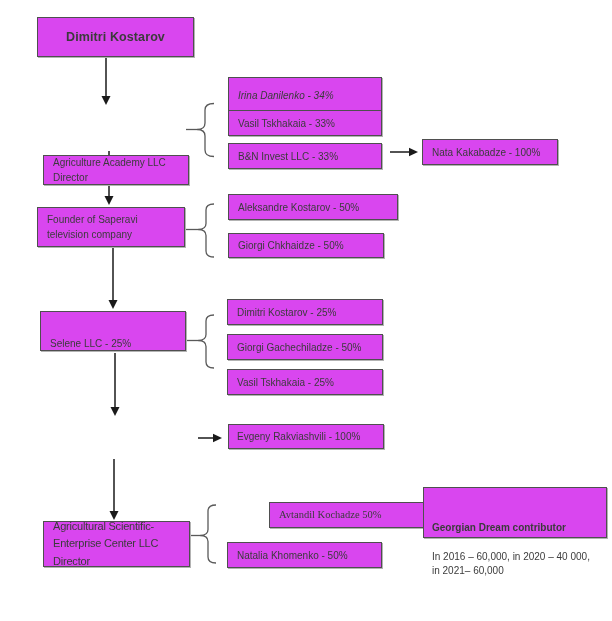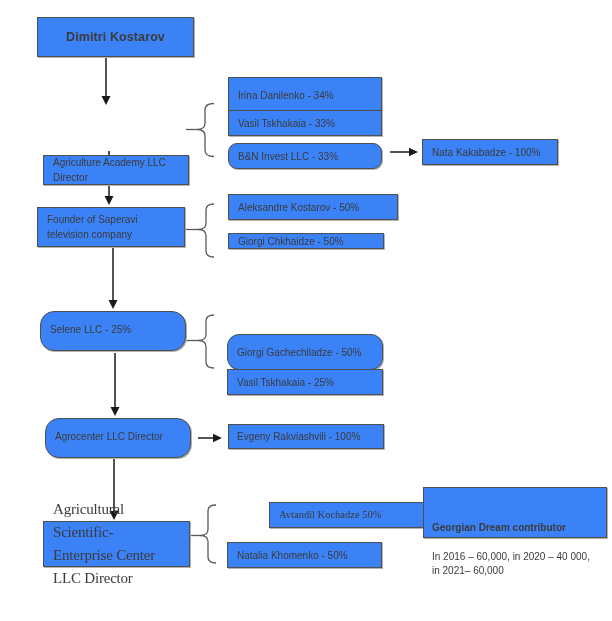--- a/index.html
+++ b/index.html
@@ -19,39 +19,39 @@
     color:var(--text,#3b3b3b);
     overflow:hidden;
   }
   .connector-layer{position:absolute;left:0;top:0;width:612px;height:621px;}
   .arrow{stroke:var(--arrow,#1a1a1a);fill:none;stroke-width:1.5;}
   .arrowhead{fill:var(--arrow,#1a1a1a);stroke:none;}
   .brace{stroke:var(--bracket,#595959);fill:none;stroke-width:1.3;}
   .node{
     position:absolute;
     box-sizing:border-box;
-    background:#3b82f6;
+    background:#d946ef;
     border:1px solid var(--border,#4f4f4f);
     box-shadow:1px 1px 0 var(--shadow,#b3b3b3);
     display:flex;
     align-items:center;
     padding:0 9px;
     font-size:10px;
     line-height:1.5;
     white-space:pre-line;
   }
-  .node.top{align-items:flex-start;padding-top:10px;border-radius:14px;}
+  .node.top{align-items:flex-start;padding-top:24px;}
   .node.root{
     justify-content:center;
     font-weight:bold;
     font-size:12.5px;
     letter-spacing:.1px;
   }
   .node.serif{font-family:"Liberation Serif","DejaVu Serif",serif;font-size:10.5px;margin-left:42px;}
-  .node.small{font-size:15px;letter-spacing:-0.2px;line-height:1.55;font-family:Liberation Serif, serif;}
+  .node.small{font-size:11px;letter-spacing:-0.2px;line-height:1.55;}
   .node.note{
     display:block;
     align-items:initial;
     padding:18px 8px;
     font-size:10px;
     line-height:1.45;
   }
   .node.note .note-title{font-weight:bold;}
 </style>
 </head>
@@ -116,34 +116,34 @@
   <div class="node root" style="left:37px;top:17px;width:157px;height:40px;">Dimitri Kostarov</div>
 
   <div class="node" style="left:43px;top:107px;width:146px;height:30px;margin-top:48px;">Agriculture Academy LLC
 Director</div>
 
   <div class="node" style="left:37px;top:207px;width:148px;height:40px;">Founder of Saperavi
 television company</div>
 
   <div class="node top" style="left:40px;top:311px;width:146px;height:40px;">Selene LLC - 25%</div>
 
-  <div class="node top" style="left:45px;top:418px;width:146px;height:40px;">Agrocenter LLC Director</div>
 
   <div class="node small" style="left:43px;top:521px;width:147px;height:46px;">Agricultural Scientific-
 Enterprise Center LLC Director</div>
 
-  <div class="node" style="left:228px;top:77px;width:154px;height:36px;">Irina Danilenko - 34%</div>
+  <div class="node" style="left:228px;top:77px;width:154px;height:36px;font-style:italic;">Irina Danilenko - 34%</div>
   <div class="node" style="left:228px;top:110px;width:154px;height:26px;text-align:center;">Vasil Tskhakaia - 33%</div>
-  <div class="node" style="left:228px;top:143px;width:154px;height:26px;border-radius:9px;">B&amp;N Invest LLC  - 33%</div>
+  <div class="node" style="left:228px;top:143px;width:154px;height:26px;">B&amp;N Invest LLC  - 33%</div>
   <div class="node" style="left:422px;top:139px;width:136px;height:26px;">Nata Kakabadze - 100%</div>
 
   <div class="node" style="left:228px;top:194px;width:170px;height:26px;">Aleksandre Kostarov - 50%</div>
-  <div class="node" style="left:228px;top:233px;width:156px;height:16px;">Giorgi Chkhaidze - 50%</div>
+  <div class="node" style="left:228px;top:233px;width:156px;height:25px;">Giorgi Chkhaidze - 50%</div>
 
-  <div class="node" style="left:227px;top:334px;width:156px;height:36px;border-radius:12px;">Giorgi Gachechiladze  - 50%</div>
+  <div class="node" style="left:227px;top:299px;width:156px;height:26px;">Dimitri Kostarov - 25%</div>
+  <div class="node" style="left:227px;top:334px;width:156px;height:26px;">Giorgi Gachechiladze  - 50%</div>
   <div class="node" style="left:227px;top:369px;width:156px;height:26px;">Vasil Tskhakaia  - 25%</div>
 
   <div class="node" style="left:228px;top:424px;width:156px;height:25px;padding-left:8px;">Evgeny Rakviashvili  - 100%</div>
 
   <div class="node serif" style="left:227px;top:502px;width:155px;height:26px;">Avtandil Kochadze 50%</div>
   <div class="node" style="left:227px;top:542px;width:155px;height:26px;">Natalia Khomenko - 50%</div>
 
   <div class="node note" style="left:423px;top:487px;width:184px;height:51px;">
     <div class="note-title">Georgian Dream contributor</div>
     <div class="note-body">In 2016 – 60,000,  in 2020 – 40 000,

